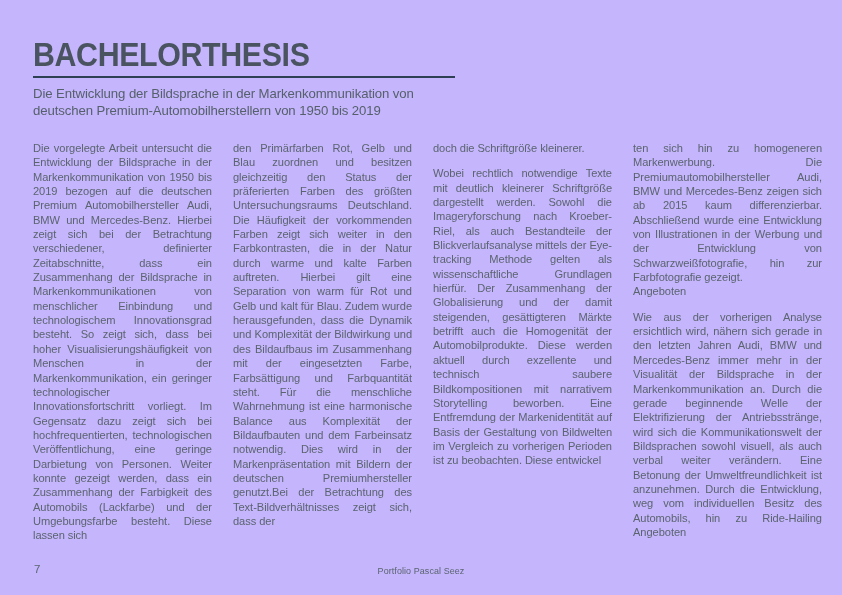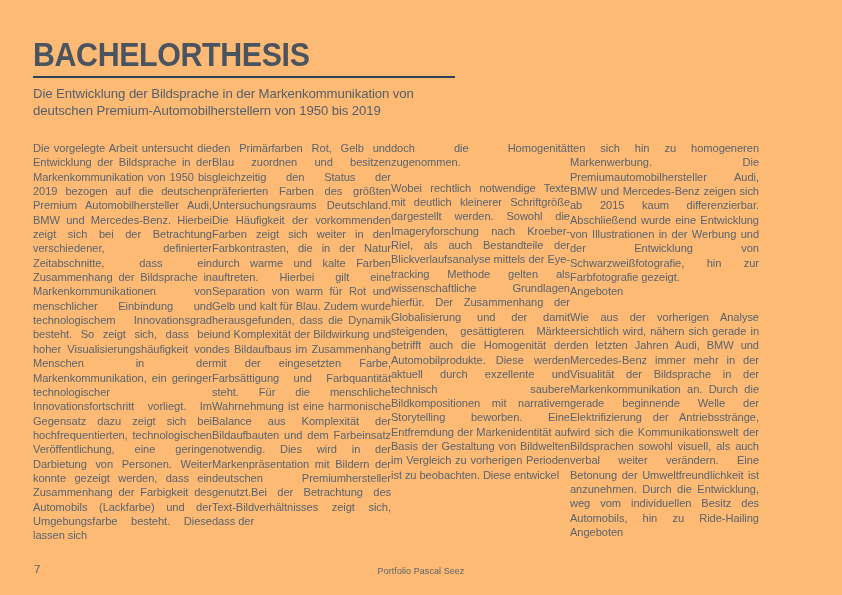--- a/index.html
+++ b/index.html
@@ -12,21 +12,21 @@
     background: #ffffff;
     font-family: "Liberation Sans", sans-serif;
     overflow: hidden;
     position: relative;
   }
   .page {
     position: absolute;
     left: 0; top: 0;
     width: 842px;
     height: 595px;
-    background: #fdba74;
+    background: #c4b5fd;
   }
 
   
   .header {
     position: absolute;
     left: 33px;
     top: 38px;
     width: 422px;
   }
   .doc-title {
@@ -59,20 +59,21 @@
 
   
   .columns {
     position: absolute;
     left: 33px;
     top: 141px;
     width: 776px;
     height: 400px;
     display: flex;
     flex-direction: row;
+    gap: 21px;
   }
   .column {
     width: 179px;
     flex: 0 0 179px;
   }
   .column.last {
     width: 189px;
     flex: 0 0 189px;
   }
   .column p {
@@ -136,21 +137,21 @@
 
     <div class="column">
       <p>Die vorgelegte Arbeit untersucht die Entwicklung der Bildsprache in der Markenkommunikation von 1950 bis 2019 bezogen auf die deutschen Premium Automobilhersteller Audi, BMW und Mercedes-Benz. Hierbei zeigt sich bei der Betrachtung verschiedener, definierter Zeitabschnitte, dass ein Zusammenhang der Bildsprache in Markenkommunikationen von menschlicher Einbindung und technologischem Innovationsgrad besteht. So zeigt sich, dass bei hoher Visualisierungshäufigkeit von Menschen in der Markenkommunikation, ein geringer technologischer Innovationsfortschritt vorliegt. Im Gegensatz dazu zeigt sich bei hochfrequentierten, technologischen Veröffentlichung, eine geringe Darbietung von Personen. Weiter konnte gezeigt werden, dass ein Zusammenhang der Farbigkeit des Automobils (Lackfarbe) und der Umgebungsfarbe besteht. Diese lassen sich</p>
     </div>
 
     <div class="column">
       <p>den Primärfarben Rot, Gelb und Blau zuordnen und besitzen gleichzeitig den Status der präferierten Farben des größten Untersuchungsraums Deutschland. Die Häufigkeit der vorkommenden Farben zeigt sich weiter in den Farbkontrasten, die in der Natur durch warme und kalte Farben auftreten. Hierbei gilt eine Separation von warm für Rot und Gelb und kalt für Blau. Zudem wurde herausgefunden, dass die Dynamik und Komplexität der Bildwirkung und des Bildaufbaus im Zusammenhang mit der eingesetzten Farbe, Farbsättigung und Farbquantität steht. Für die menschliche Wahrnehmung ist eine harmonische Balance aus Komplexität der Bildaufbauten und dem Farbeinsatz notwendig. Dies wird in der Markenpräsentation mit Bildern der deutschen Premiumhersteller genutzt.Bei der Betrachtung des Text-Bildverhältnisses zeigt sich, dass der</p>
     </div>
 
     <div class="column">
-      <p>doch die Homogenität zugenommen.</p>
+      <p>doch die Schriftgröße kleinerer.</p>
       <p>Wobei rechtlich notwendige Texte mit deutlich kleinerer Schriftgröße dargestellt werden. Sowohl die Imageryforschung nach Kroeber-Riel, als auch Bestandteile der Blickverlaufsanalyse mittels der Eye-tracking Methode gelten als wissenschaftliche Grundlagen hierfür. Der Zusammenhang der Globalisierung und der damit steigenden, gesättigteren Märkte betrifft auch die Homogenität der Automobilprodukte. Diese werden aktuell durch exzellente und technisch saubere Bildkompositionen mit narrativem Storytelling beworben. Eine Entfremdung der Markenidentität auf Basis der Gestaltung von Bildwelten im Vergleich zu vorherigen Perioden ist zu beobachten. Diese entwickel</p>
     </div>
 
     <div class="column last">
       <p class="tight">ten sich hin zu homogeneren Markenwerbung. Die Premiumautomobilhersteller Audi, BMW und Mercedes-Benz zeigen sich ab 2015 kaum differenzierbar. Abschließend wurde eine Entwicklung von Illustrationen in der Werbung und der Entwicklung von Schwarzweißfotografie, hin zur Farbfotografie gezeigt.</p>
       <p>Angeboten</p>
       <p>Wie aus der vorherigen Analyse ersichtlich wird, nähern sich gerade in den letzten Jahren Audi, BMW und Mercedes-Benz immer mehr in der Visualität der Bildsprache in der Markenkommunikation an. Durch die gerade beginnende Welle der Elektrifizierung der Antriebsstränge, wird sich die Kommunikationswelt der Bildsprachen sowohl visuell, als auch verbal weiter verändern. Eine Betonung der Umweltfreundlichkeit ist anzunehmen. Durch die Entwicklung, weg vom individuellen Besitz des Automobils, hin zu Ride-Hailing Angeboten</p>
     </div>
 
   </div>

